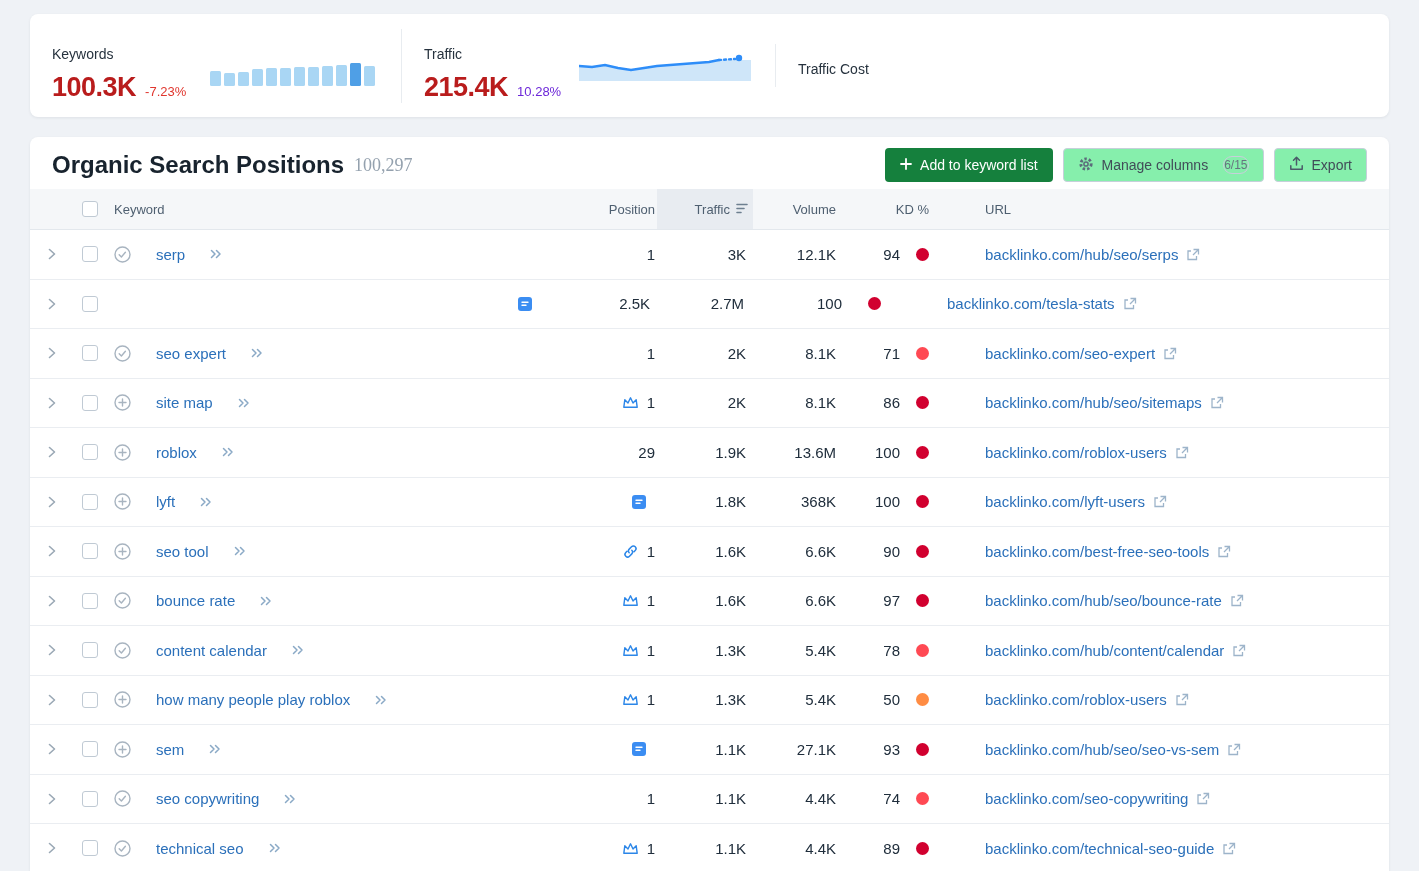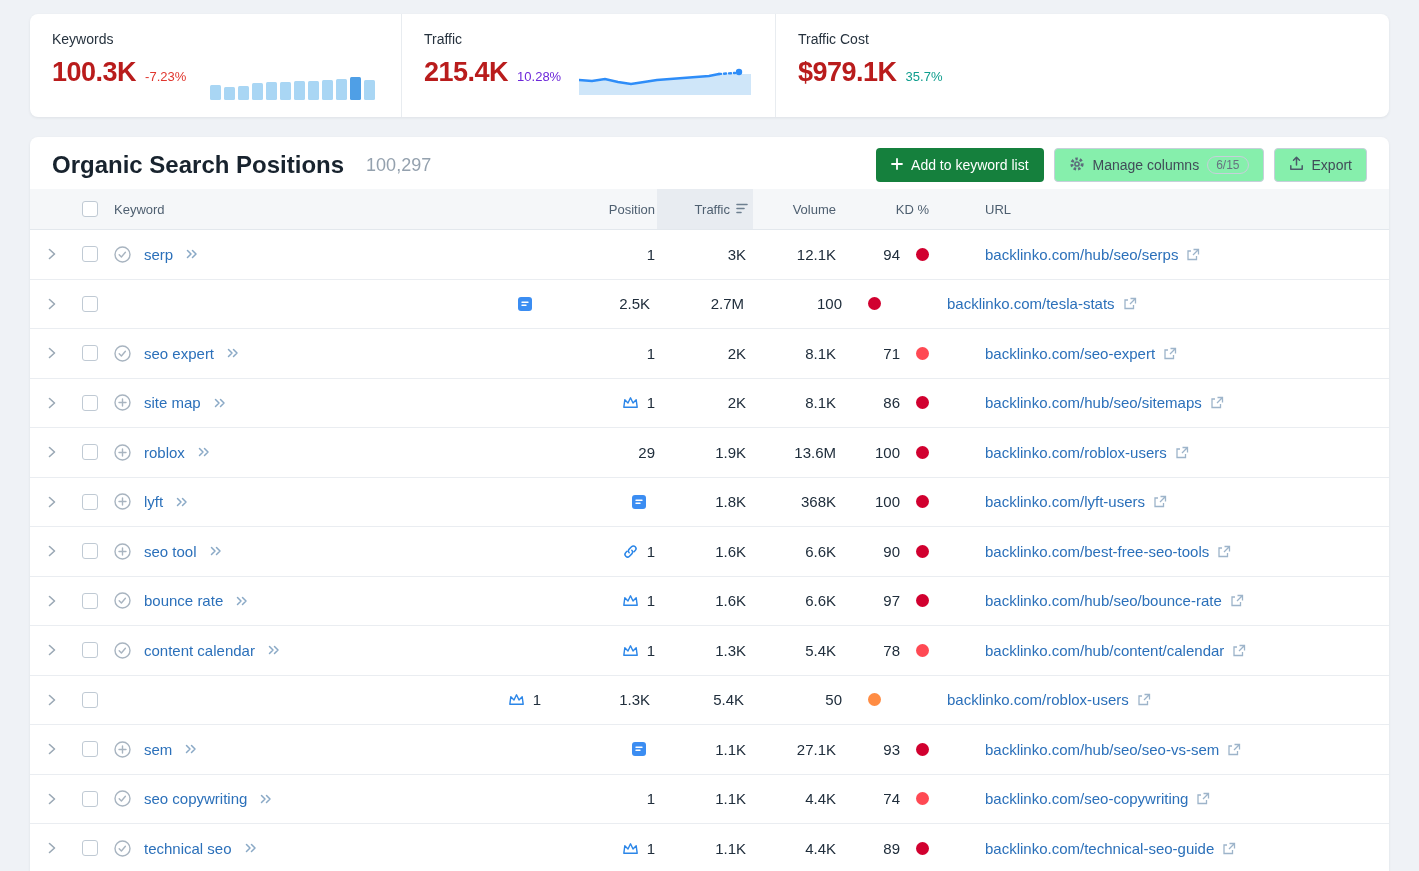--- a/index.html
+++ b/index.html
@@ -3,60 +3,60 @@
 <meta charset="utf-8">
 <style>
   * { box-sizing: border-box; margin: 0; padding: 0; }
   html,body { width: 1419px; height: 871px; }
   body {
     background: #eff2f6;
     font-family: "Liberation Sans", sans-serif;
     overflow: hidden;
   }
   .page { padding: 14px 30px 0; }
-  .card { background: #fff; border-radius: 8px; box-shadow: 0 1px 3px rgba(23,36,49,.08); }
+  .card { background: #fff; border-radius: 8px; box-shadow: 0 1px 3px rgba(23,36,49,.08); align-items: center; }
 
   
   .summary { display: flex; height: 103px; }
   .sum-sec { position: relative; padding: 17px 24px 0 22px; }
   .sum-sec + .sum-sec { border-left: 1px solid #e8ecf0; }
   .sec-keywords { width: 371px; }
   .sec-traffic  { width: 374px; }
   .sec-cost     { flex: 1; }
   .sum-label { font-size: 14px; color: #26323e; margin-bottom: 10px; }
   .sum-value-row { display: flex; align-items: baseline; gap: 9px; }
   .sum-value { font-size: 27px; font-weight: 700; color: #b91c1c; letter-spacing: -0.5px; }
   .sum-change { font-size: 13px; }
   .bar-chart { position: absolute; right: 26px; bottom: 17px; display: flex; align-items: flex-end; gap: 3px; height: 26px; }
   .bar { width: 11px; border-radius: 1.5px; }
   .line-chart { position: absolute; right: 24px; bottom: 14px; }
 
   
   .main { margin-top: 20px; height: 734px; border-radius: 8px 8px 0 0; overflow: hidden; }
   .toolbar { display: flex; align-items: center; height: 52px; padding: 4px 22px 0; }
   .tb-title { font-size: 24px; font-weight: 700; color: #18232e; }
-  .tb-count { font-size: 18px; color: #94a1ae; margin-left: 22px; }
+  .tb-count { font-size: 18px; color: #94a1ae; margin-left: 10px; font-family: Liberation Serif, serif; }
   .tb-actions { margin-left: auto; display: flex; gap: 10px; }
   .btn { height: 34px; border-radius: 4px; display: flex; align-items: center; gap: 8px;
          font-size: 14px; padding: 0 14px; cursor: pointer; border: 1px solid transparent; }
   .btn-primary { background: #15803d; color: #fff; }
   .btn-secondary { background: #86efac; border-color: #c6d0da; color: #414c58; }
-  .badge { border: 1px solid #c6d0da; border-radius: 10px; font-size: 12px; color: #66737f; padding: 1px 8px; }
+  .badge { border: 1px solid #c6d0da; border-radius: 10px; font-size: 12px; color: #66737f; padding: 1px 0; margin-left: 7px; }
 
   
   .grid { display: grid; grid-template-columns: 44px 40px 1fr 114px 96px 92px 58px 38px 448px; align-items: center; }
   .thead { height: 41px; background: #f5f7f9; border-bottom: 1px solid #e3e8ed; font-size: 13px; color: #4e5f70; }
   .th { display: flex; align-items: center; height: 100%; cursor: pointer; }
   .th-traffic { background: #e8ecf1; justify-content: flex-end; gap: 6px; padding-right: 5px; }
   .th-kd { grid-column: span 2; justify-content: flex-end; padding-right: 12px; }
   .trow { height: 49.5px; border-bottom: 1px solid #eaedf1; font-size: 15px; color: #202e3c; background: #fff; }
   .cell { display: flex; align-items: center; height: 100%; }
   .c-expand { justify-content: center; }
   .c-check { justify-content: flex-start; padding-left: 8px; }
-  .c-keyword { gap: 13px; }
+  .c-keyword { gap: 25px; }
   .c-pos { justify-content: flex-end; gap: 8px; padding-right: 2px; }
   .c-traffic { justify-content: flex-end; padding-right: 7px; }
   .c-volume { justify-content: flex-end; padding-right: 9px; }
   .c-kd { justify-content: flex-end; padding-right: 3px; }
   .c-dot { justify-content: center; }
   .c-url { gap: 8px; margin-left: 44px; }
   .kw, .url { color: #2b70ba; text-decoration: none; cursor: pointer; white-space: nowrap; }
   .checkbox { width: 16px; height: 16px; border: 1.5px solid #c0cad4; border-radius: 3px; background: #fff; display: inline-block; cursor: pointer; }
   .kd-dot { width: 13px; height: 13px; border-radius: 50%; display: inline-block; }
   .kicon, .feature, .serp-arrows, .ext, .expand { display: flex; align-items: center; }
@@ -100,24 +100,20 @@
         <svg width="172" height="34" viewBox="0 0 172 34">
             <polygon points="0,15 13,16 26,14 39,17 52,19 65,17 78,15 91,14 104,13 117,12 130,11 140,9 172,9 172,30 0,30" fill="#cfe6f9"></polygon>
             <polyline points="0,15 13,16 26,14 39,17 52,19 65,17 78,15 91,14 104,13 117,12 130,11 140,9" fill="none" stroke="#2e8df8" stroke-width="2.4" stroke-linecap="round"></polyline>
             <line x1="140" y1="9" x2="156" y2="8" stroke="#2e8df8" stroke-width="2.4" stroke-dasharray="2 3" stroke-linecap="round"></line>
             <circle cx="160" cy="7" r="3.2" fill="#2e8df8"></circle>
           </svg>
       </div>
     </div>
     <div class="sum-sec sec-cost">
       <div class="sum-label">Traffic Cost</div>
-      <div class="sum-value-row">
-        <span class="sum-value">$979.1K</span>
-        <span class="sum-change" style="color: rgb(14, 157, 141);">35.7%</span>
-      </div>
     </div>
   </div>
 
   <div class="card main">
     <div class="toolbar">
       <span class="tb-title">Organic Search Positions</span>
       <span class="tb-count">100,297</span>
       <div class="tb-actions">
         <div class="btn btn-primary">
           <span><svg width="12" height="12" viewBox="0 0 12 12">
@@ -592,20 +588,34 @@
     <div class="cell c-expand">
       <span class="expand">
               <svg width="8" height="12" viewBox="0 0 8 12">
                 <path d="M1.5 1.5 L6.5 6 L1.5 10.5" fill="none" stroke="#9aa8b5" stroke-width="1.6" stroke-linecap="round" stroke-linejoin="round"></path>
               </svg>
             </span>
     </div>
     <div class="cell c-check">
             <span class="checkbox"></span>
           </div>
+    <div class="cell c-keyword">
+      <span class="kicon">
+              <svg width="17" height="17" viewBox="0 0 17 17">
+                <circle cx="8.5" cy="8.5" r="7.5" fill="none" stroke="#a8b4c0" stroke-width="1.4"></circle>
+                <path d="M8.5 5 v7 M5 8.5 h7" stroke="#a8b4c0" stroke-width="1.4" stroke-linecap="round"></path>
+              </svg>
+            </span>
+      <a class="kw">how many people play roblox</a>
+      <span class="serp-arrows">
+              <svg width="12" height="10" viewBox="0 0 12 10">
+                <path d="M1.5 1.5 L5 5 L1.5 8.5 M6.5 1.5 L10 5 L6.5 8.5" fill="none" stroke="#8aa9c6" stroke-width="1.5" stroke-linecap="round" stroke-linejoin="round"></path>
+              </svg>
+            </span>
+    </div>
     <div class="cell c-pos">
       <span class="feature">
               <svg width="17" height="13" viewBox="0 0 17 13">
                 <path d="M1.8 11.3 L2.8 3.8 L6 7 L8.5 1.8 L11 7 L14.2 3.8 L15.2 11.3 Z" fill="none" stroke="#2b86e8" stroke-width="1.4" stroke-linejoin="round"></path>
               </svg>
             </span>
       <span>1</span>
     </div>
     <div class="cell c-traffic">1.3K</div>
     <div class="cell c-volume">5.4K</div>

